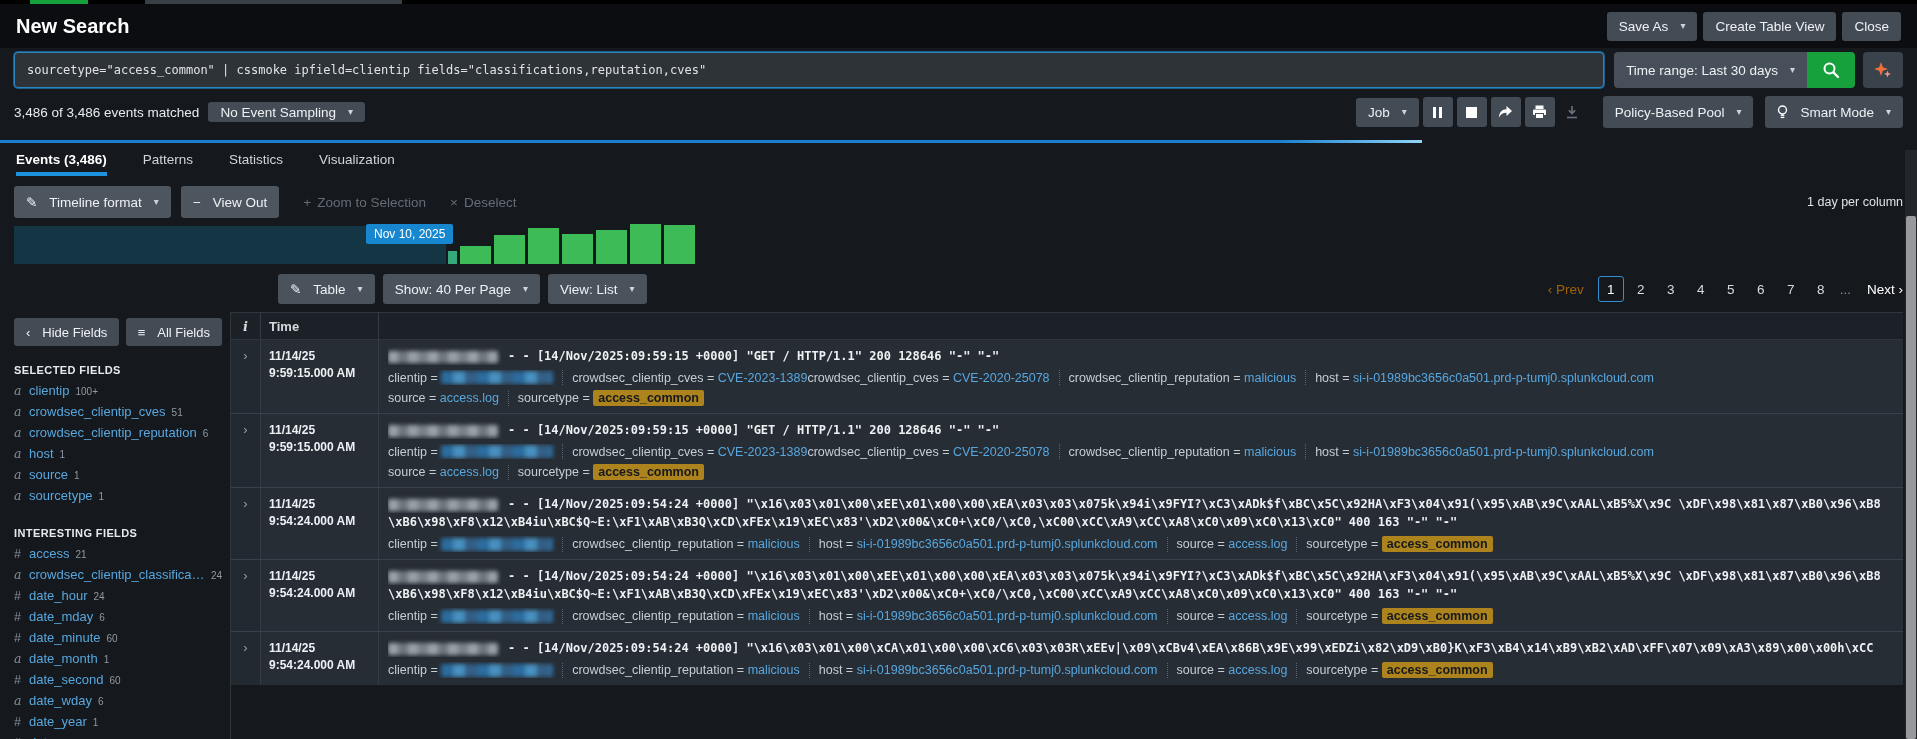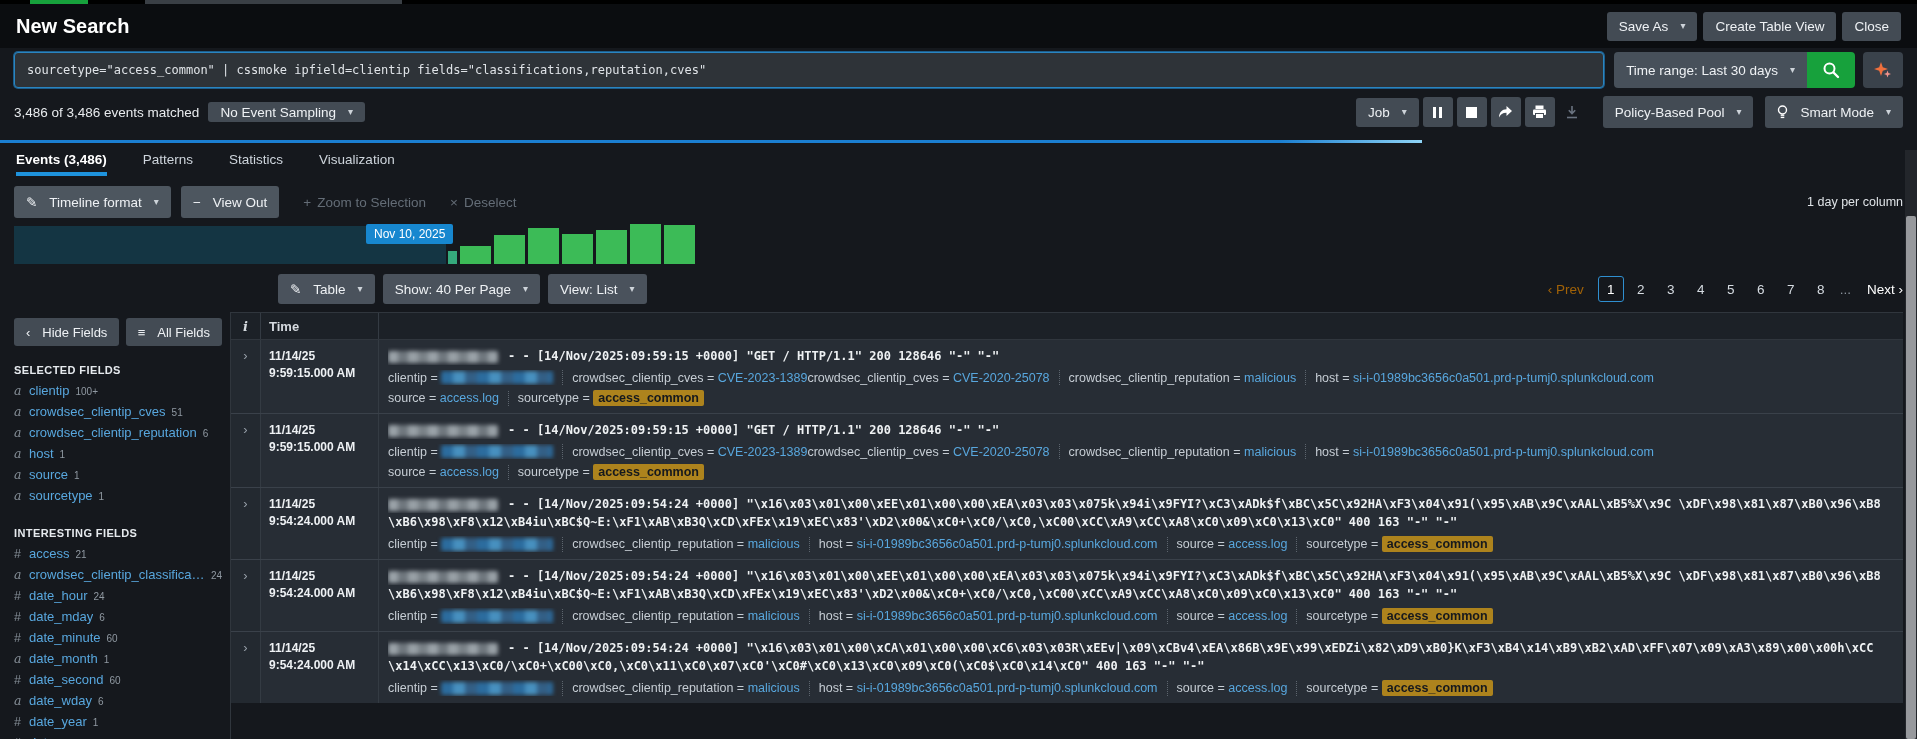--- a/index.html
+++ b/index.html
@@ -566,21 +566,20 @@
           </div>
         </div>
         <div class="ev-row">
           <div class="ev-expand">›</div>
           <div class="ev-time">
             <div>11/14/25</div>
             <div>9:54:24.000 AM</div>
           </div>
           <div class="ev-body">
             <div class="raw-line"><span class="redact raw-redact"></span><span>- - [14/Nov/2025:09:54:24 +0000] "\x16\x03\x01\x00\xCA\x01\x00\x00\xC6\x03\x03R\xEEv|\x09\xCBv4\xEA\x86B\x9E\x99\xEDZi\x82\xD9\xB0}K\xF3\xB4\x14\xB9\xB2\xAD\xFF\x07\x09\xA3\x89\x00\x00h\xCC</span></div>
-            <div class="raw-line"><span>\x14\xCC\x13\xC0/\xC0+\xC00\xC0,\xC0\x11\xC0\x07\xC0'\xC0#\xC0\x13\xC0\x09\xC0(\xC0$\xC0\x14\xC0" 400 163 "-" "-"</span></div>
             <div class="fields-line">
               <span class="fname">clientip</span>
               <span class="feq"> = </span>
               <span class="redact ip-redact"></span>
               <span class="fsep"></span>
               <span class="fname">crowdsec_clientip_reputation</span>
               <span class="feq"> = </span>
               <span class="flink">malicious</span>
               <span class="fsep"></span>
               <span class="fname">host</span>

